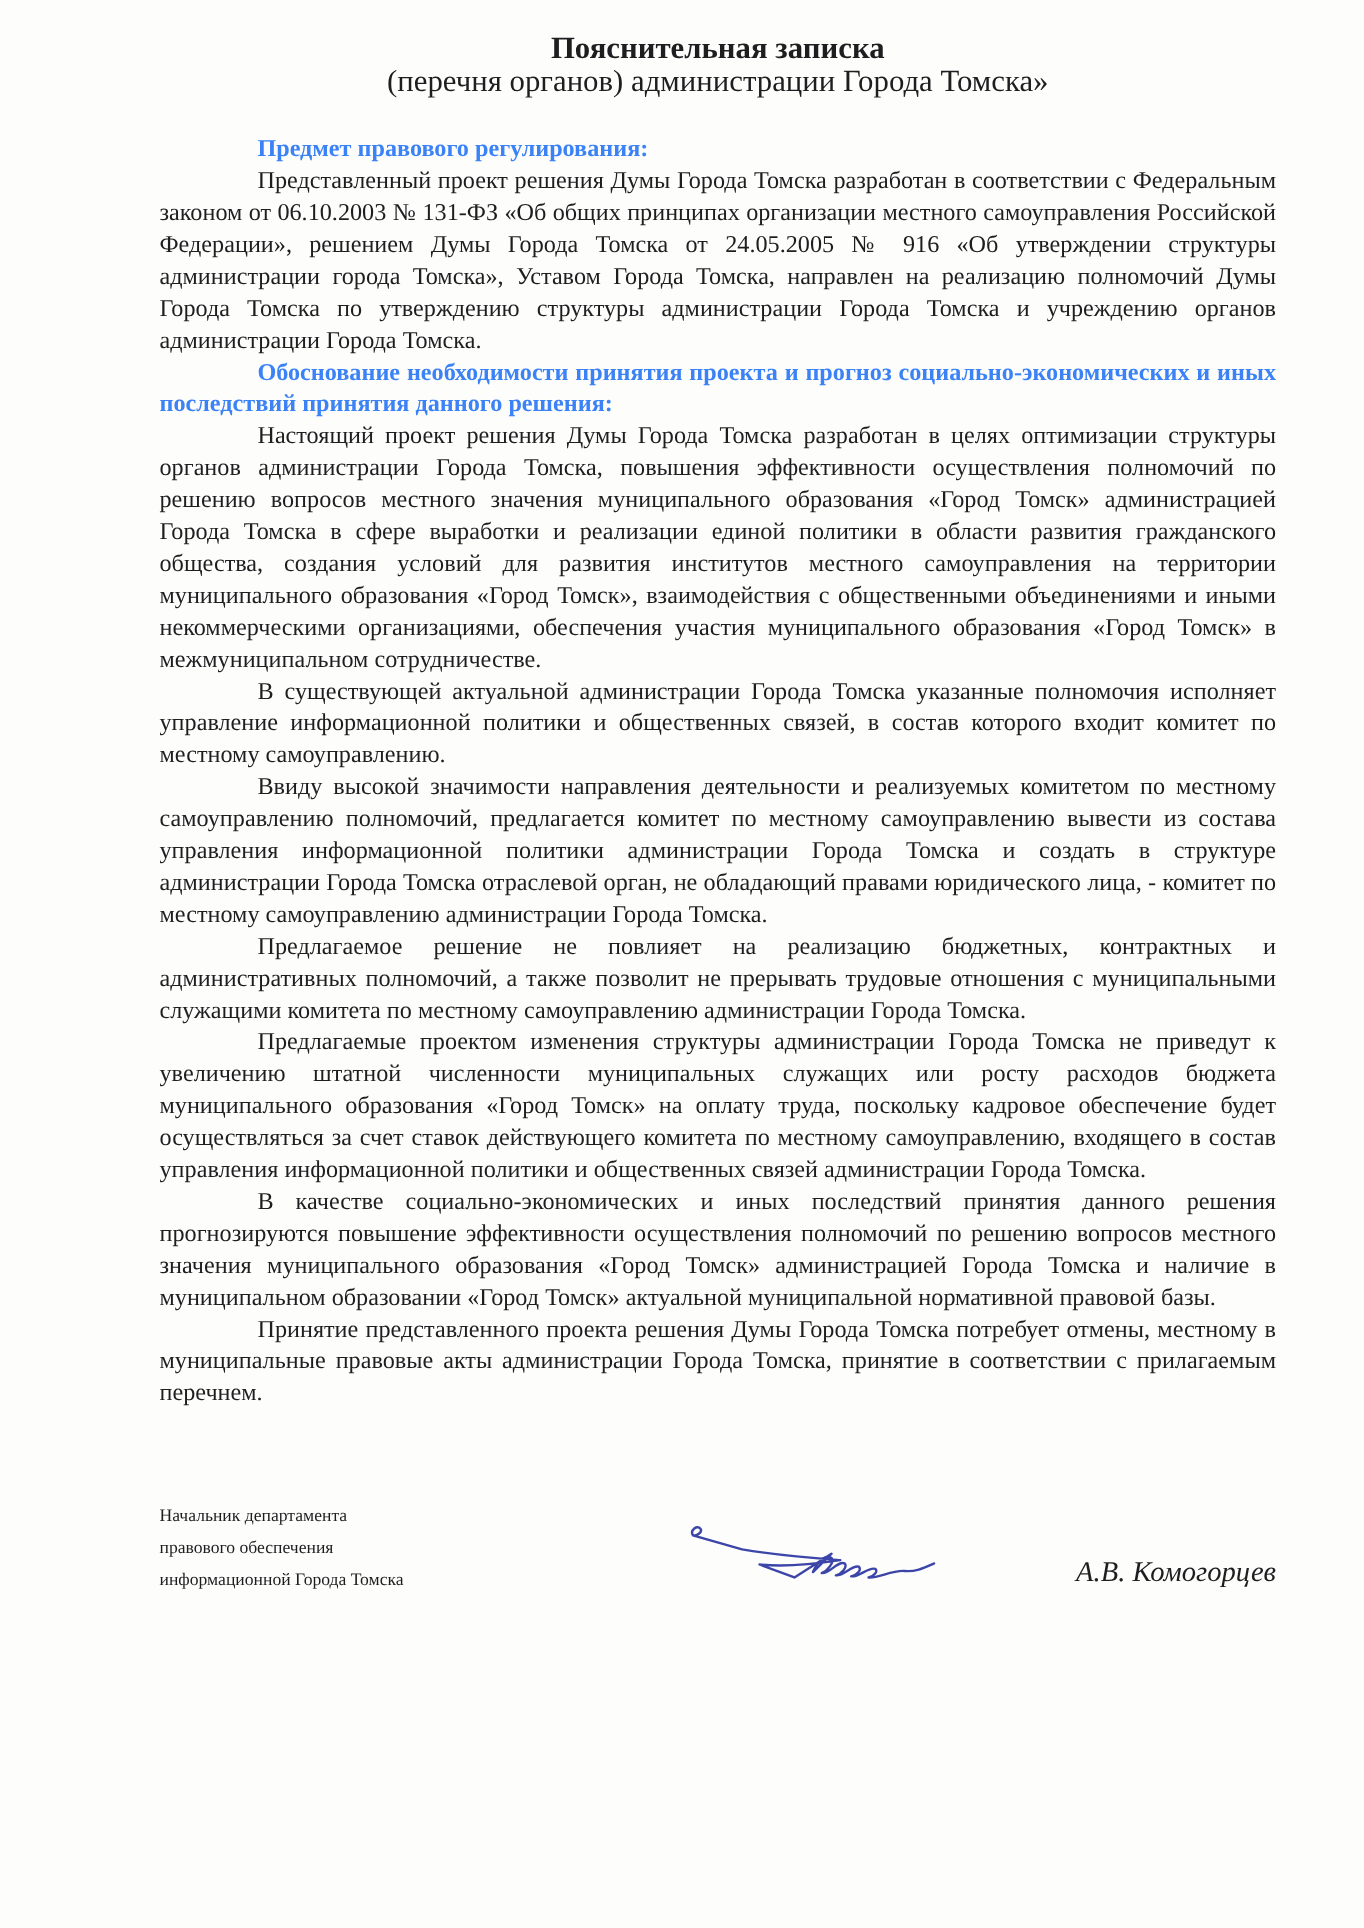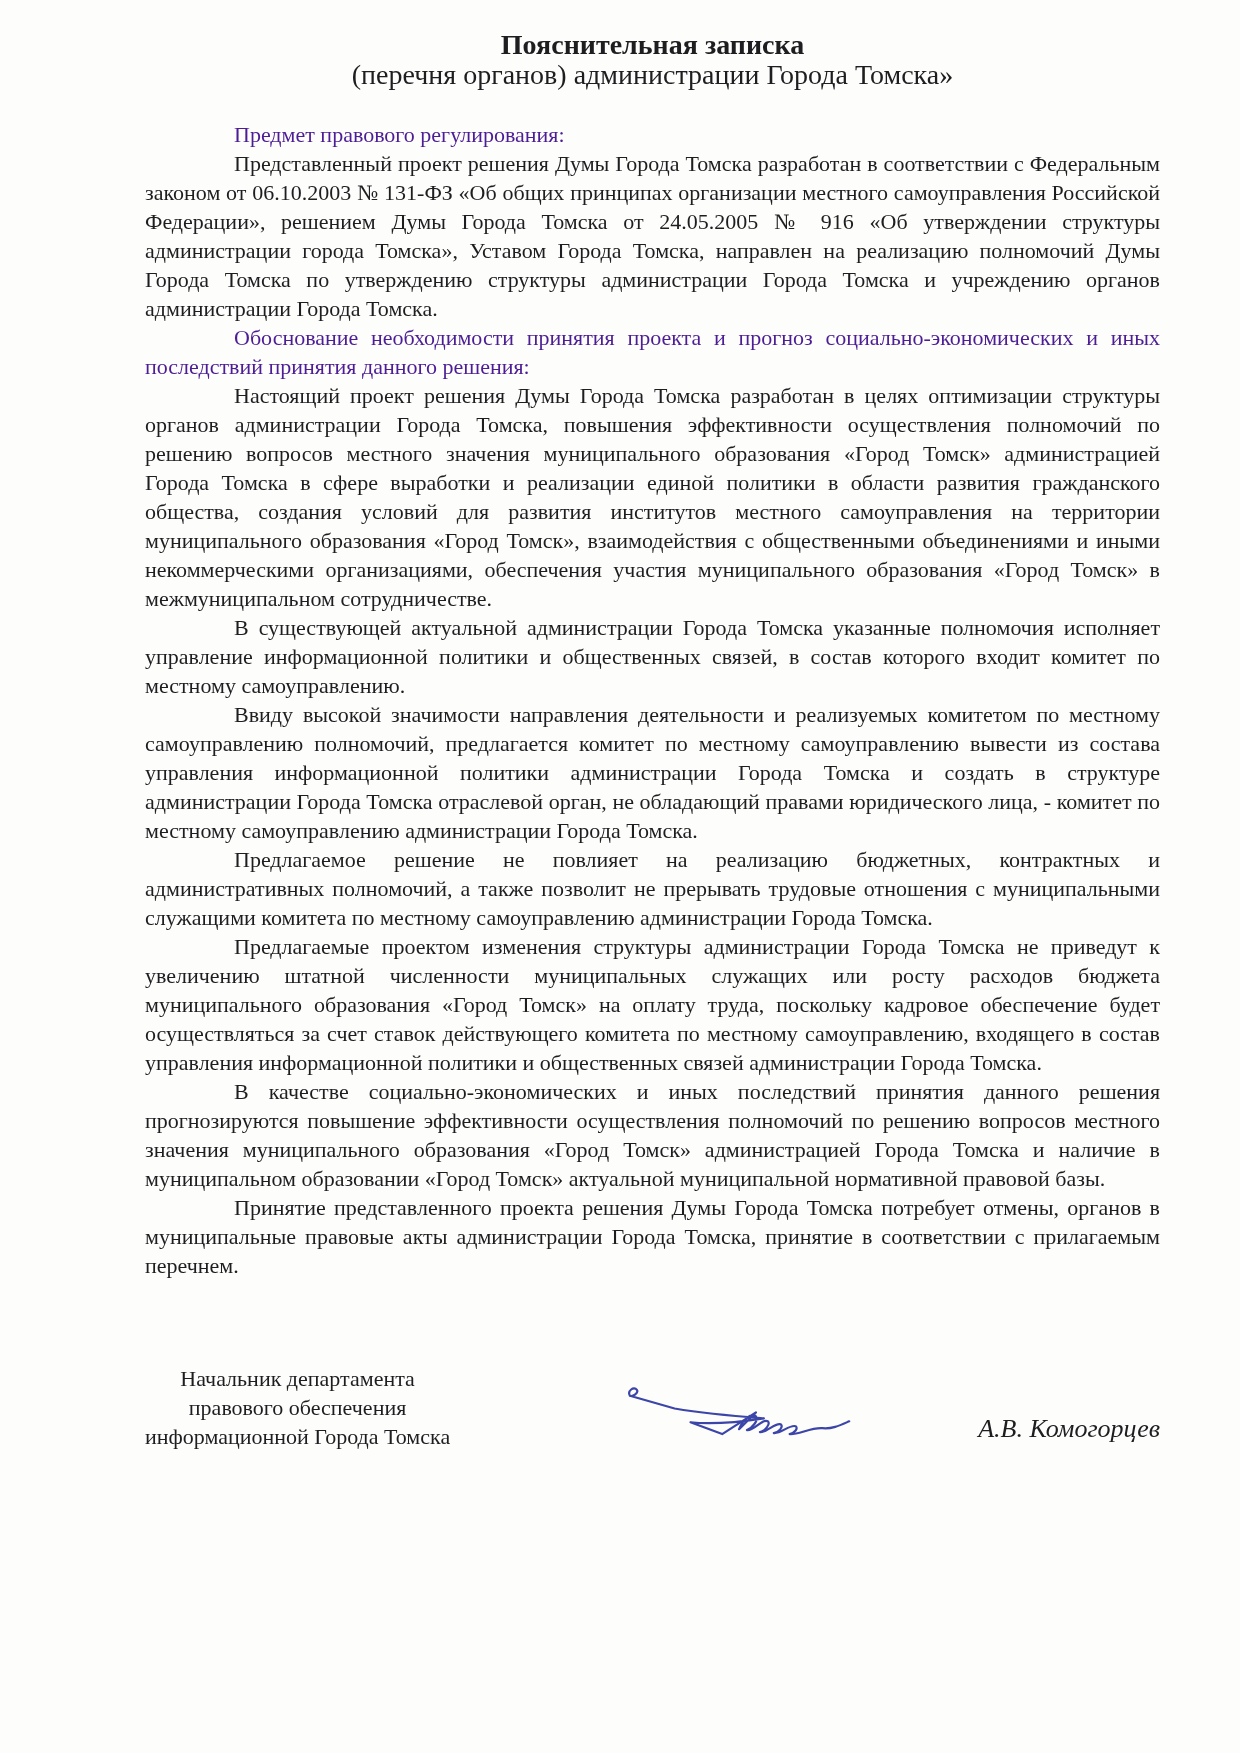--- a/index.html
+++ b/index.html
@@ -21,34 +21,33 @@
     line-height: 30px;
   }
   .title-line-main { font-weight: bold; }
   .body-text p {
     margin: 0;
     font-size: 22px;
     line-height: 29px;
     text-align: justify;
     text-indent: 89px;
   }
-  .body-text p.section-heading { font-weight: normal; color: #4c1d95; }
+  .body-text p.section-heading { font-weight: bold; color: #3b82f6; }
   .body-text p.first-heading { margin-top: 30px; }
   .sig-block {
     position: relative;
     margin-top: 84px;
     display: flex;
     justify-content: space-between;
     align-items: flex-end;
   }
   .sig-left {
-    font-size: 22px;
+    font-size: 16px;
     line-height: 29px;
     white-space: nowrap;
-    text-align: center;
   }
   .sig-ink {
     position: absolute;
     left: 478px;
     bottom: 14px;
     width: 248px;
     height: 54px;
   }
   .sig-name {
     font-size: 26px;
@@ -73,21 +72,21 @@
     <p>Представленный проект решения Думы Города Томска разработан в соответствии с Федеральным законом от 06.10.2003 № 131-ФЗ «Об общих принципах организации местного самоуправления Российской Федерации», решением Думы Города Томска от 24.05.2005 № 916 «Об утверждении структуры администрации города Томска», Уставом Города Томска, направлен на реализацию полномочий Думы Города Томска по утверждению структуры администрации Города Томска и учреждению органов администрации Города Томска.</p>
 
     <p class="section-heading">Обоснование необходимости принятия проекта и прогноз социально-экономических и иных последствий принятия данного решения:</p>
     <p>Настоящий проект решения Думы Города Томска разработан в целях оптимизации структуры органов администрации Города Томска, повышения эффективности осуществления полномочий по решению вопросов местного значения муниципального образования «Город Томск» администрацией Города Томска в сфере выработки и реализации единой политики в области развития гражданского общества, создания условий для развития институтов местного самоуправления на территории муниципального образования «Город Томск», взаимодействия с общественными объединениями и иными некоммерческими организациями, обеспечения участия муниципального образования «Город Томск» в межмуниципальном сотрудничестве.</p>
     <p>В существующей актуальной администрации Города Томска указанные полномочия исполняет управление информационной политики и общественных связей, в состав которого входит комитет по местному самоуправлению.</p>
     <p>Ввиду высокой значимости направления деятельности и реализуемых комитетом по местному самоуправлению полномочий, предлагается комитет по местному самоуправлению вывести из состава управления информационной политики администрации Города Томска и создать в структуре администрации Города Томска отраслевой орган, не обладающий правами юридического лица, - комитет по местному самоуправлению администрации Города Томска.</p>
     <p>Предлагаемое решение не повлияет на реализацию бюджетных, контрактных и административных полномочий, а также позволит не прерывать трудовые отношения с муниципальными служащими комитета по местному самоуправлению администрации Города Томска.</p>
     <p>Предлагаемые проектом изменения структуры администрации Города Томска не приведут к увеличению штатной численности муниципальных служащих или росту расходов бюджета муниципального образования «Город Томск» на оплату труда, поскольку кадровое обеспечение будет осуществляться за счет ставок действующего комитета по местному самоуправлению, входящего в состав управления информационной политики и общественных связей администрации Города Томска.</p>
     <p>В качестве социально-экономических и иных последствий принятия данного решения прогнозируются повышение эффективности осуществления полномочий по решению вопросов местного значения муниципального образования «Город Томск» администрацией Города Томска и наличие в муниципальном образовании «Город Томск» актуальной муниципальной нормативной правовой базы.</p>
 
-    <p>Принятие представленного проекта решения Думы Города Томска потребует отмены, органов в муниципальные правовые акты администрации Города Томска, принятие в соответствии с прилагаемым перечнем.</p>
+    <p>Принятие представленного проекта решения Думы Города Томска потребует отмены, местному в муниципальные правовые акты администрации Города Томска, принятие в соответствии с прилагаемым перечнем.</p>
   </div>
 
   <div class="sig-block">
     <div class="sig-left">
       <div>Начальник департамента</div>
       <div>правового обеспечения</div>
       <div>информационной Города Томска</div>
     </div>
     <svg class="sig-ink" viewBox="0 0 250 55" preserveAspectRatio="none" xmlns="http://www.w3.org/2000/svg">
       <path d="M7,13 C4,8 11,3 14,7 C16,10 10,14 7,13 L52,26 C88,32 116,34 142,36 C116,40 86,42 68,40 L100,52 L134,30 L117,47

